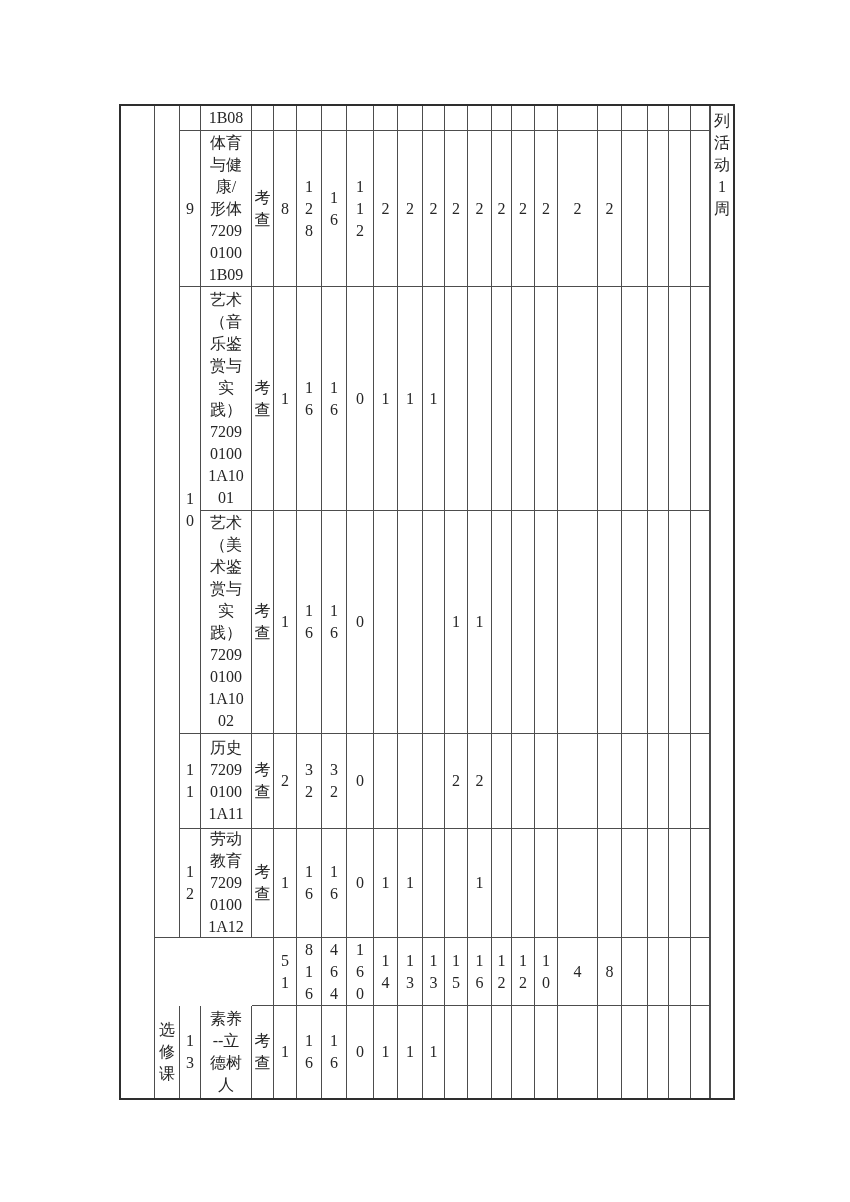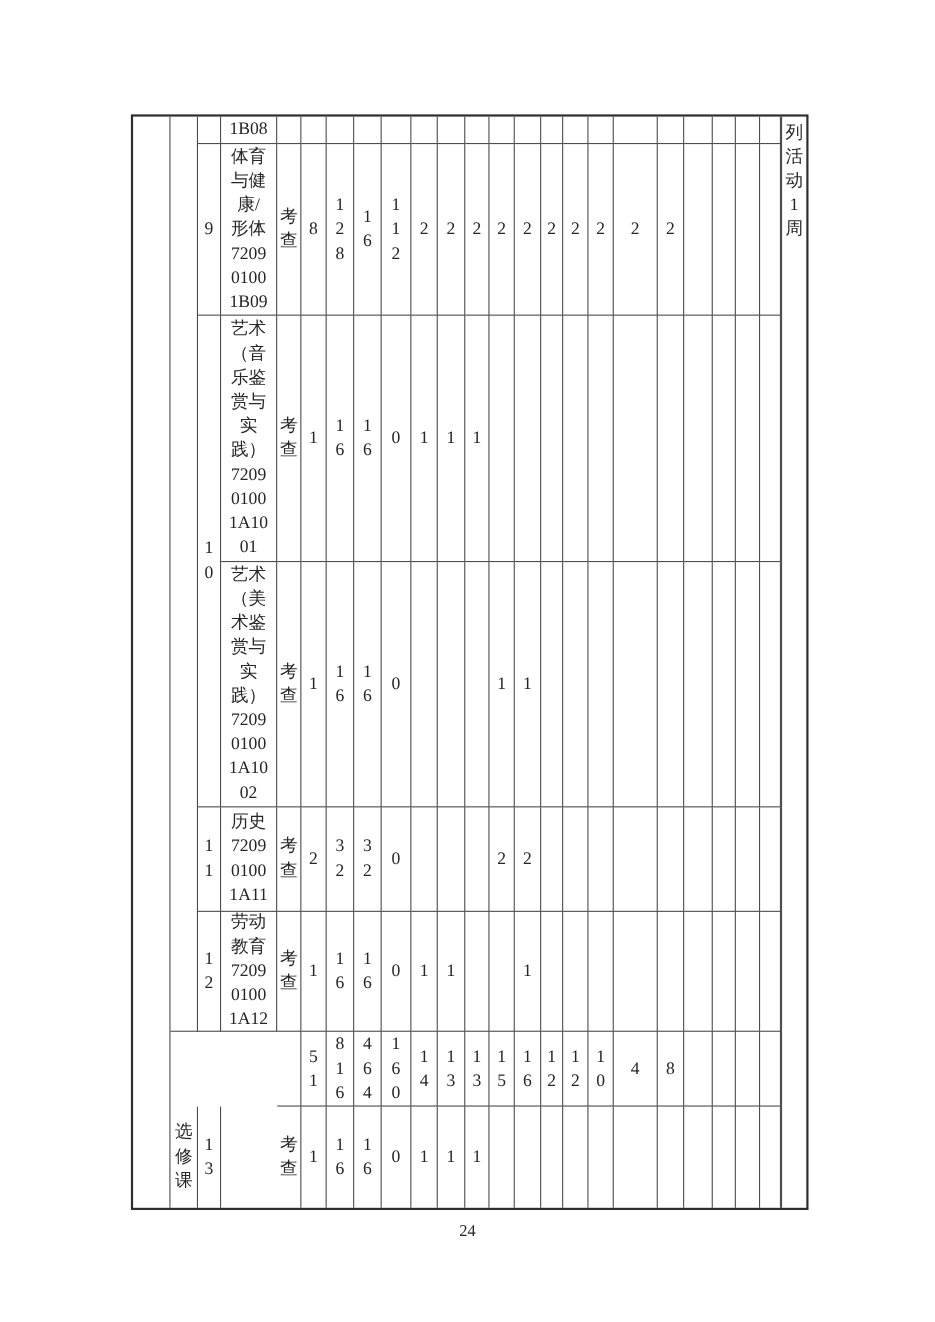--- a/index.html
+++ b/index.html
@@ -71,20 +71,24 @@
 02</div>
     <div class="c" style="grid-area:5/4">历史
 7209
 0100
 1A11</div>
     <div class="c" style="grid-area:6/4">劳动
 教育
 7209
 0100
 1A12</div>
+    <div class="c nb" style="grid-area:8/4">素养
+--立
+德树
+人</div>
 
     <div class="c" style="grid-area:1/5"></div>
     <div class="c" style="grid-area:1/6"></div>
     <div class="c" style="grid-area:1/7"></div>
     <div class="c" style="grid-area:1/8"></div>
     <div class="c" style="grid-area:1/9"></div>
     <div class="c" style="grid-area:1/10"></div>
     <div class="c" style="grid-area:1/11"></div>
     <div class="c" style="grid-area:1/12"></div>
     <div class="c" style="grid-area:1/13"></div>
@@ -275,14 +279,13 @@
     <div class="c nb" style="grid-area:8/22"></div>
     <div class="c nb" style="grid-area:8/23"></div>
 
     <div class="c nb nr rk" style="grid-area:1/24/9/25">列
 活
 动
 1
 周</div>
   </div>
 
-  <div class="pageno">24</div>
 </div>
 
 </body></html>

